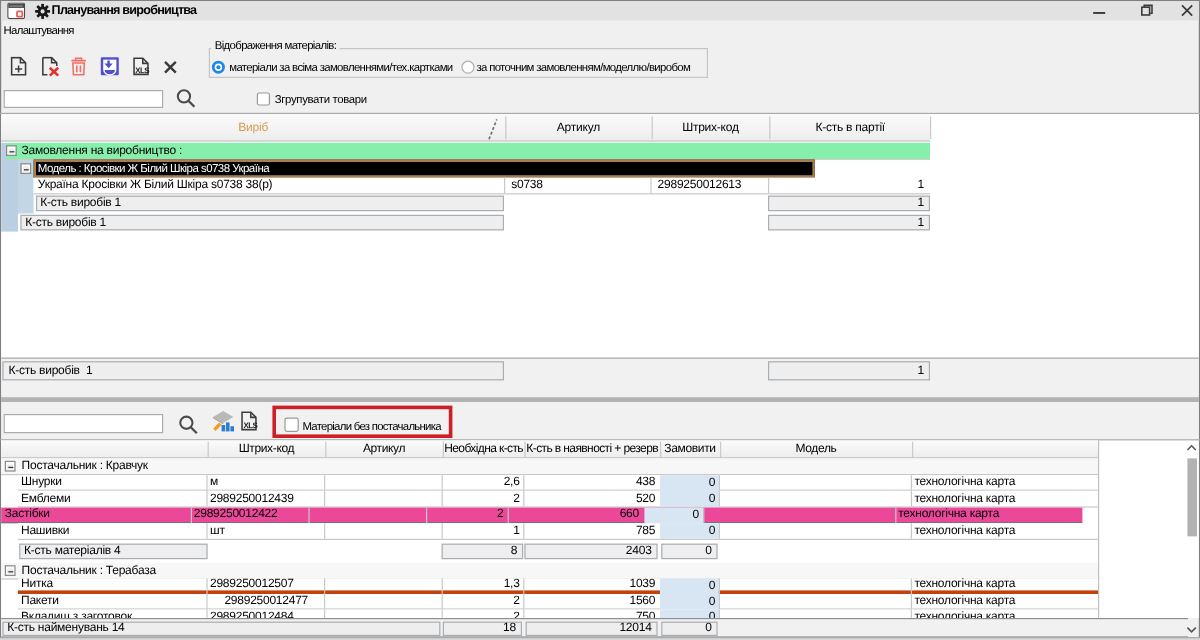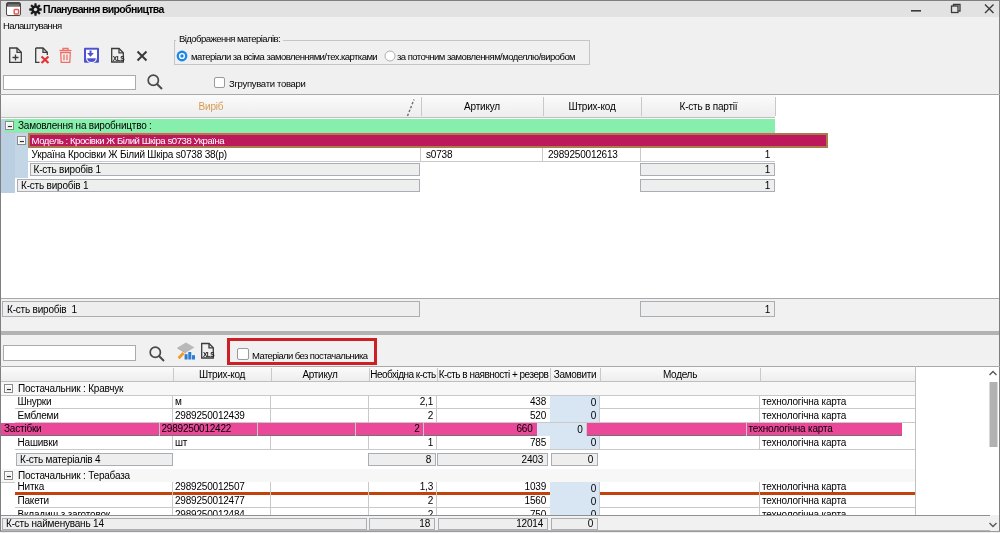--- a/index.html
+++ b/index.html
@@ -132,21 +132,21 @@
 
 <div class="abs" style="left:1px;top:119px;width:3.5px;height:74px;background:#bad0e2"></div>
 <div class="abs" style="left:4.5px;top:133px;width:10px;height:60px;background:#bad0e2"></div>
 <div class="abs" style="left:14.5px;top:133px;width:13px;height:45px;background:#c3d6e5"></div>
 
 <div class="abs" style="left:4.5px;top:119px;width:770.5px;height:14px;background:#86efac;border-bottom:1px solid #b9cfb6">
   <div class="cellL" style="left:13.5px;padding-left:0">Замовлення на виробництво :</div>
 </div>
 <div class="expbtn" style="left:4.5px;top:121px"></div>
 
-<div class="abs" style="left:27.5px;top:133px;width:800px;height:15px;background:#be185d;border:2px solid #a87c4f">
+<div class="abs" style="left:27.5px;top:133px;width:651px;height:15px;background:#000000;border:2px solid #a87c4f">
   <div class="cellL" style="left:2px;color:#fff;font-size:9.6px;letter-spacing:-0.45px">Модель : Кросівки Ж Білий Шкіра s0738 Україна</div>
 </div>
 <div class="expbtn" style="left:16.5px;top:136px"></div>
 
 <div class="abs" style="left:27.5px;top:148px;width:747.5px;height:13.5px;background:#fff;border-bottom:1px solid #c9c9c9">
   <div class="cellL" style="left:0;padding-left:4px">Україна Кросівки Ж Білий Шкіра s0738 38(р)</div>
   <div class="cellL" style="left:395.5px;padding-left:3px">s0738</div>
   <div class="cellL" style="left:517.5px;padding-left:3px">2989250012613</div>
   <div class="cellR" style="left:612.5px;width:130px;">1</div>
   <div class="vline" style="left:392.5px;top:0;height:13px"></div>
@@ -215,21 +215,21 @@
 <div class="abs" style="left:915px;top:366px;width:1px;height:149px;background:#c0c0c0"></div>
 <div id="lowerrows">
     <div class="abs" style="left:1px;top:382px;width:914px;height:13.5px;background:#f7f7f7;border-bottom:1px solid #c9c9c9">
    <div class="cellL" style="left:13px;padding-left:4px">Постачальник : Кравчук</div>
     </div>
    <div class="expbtn" style="left:4px;top:384px"></div>
     <div class="abs" style="left:14.5px;top:395.5px;width:900.5px;height:13.5px;background:#fff;border-bottom:1px solid #c9c9c9">
    <div class="cellL" style="left:0;padding-left:3px">Шнурки</div>
    <div class="cellL" style="left:157.5px;padding-left:3px">м</div>
    <div class="cellR" style="left:255.5px;width:98px;padding-right:3px"></div>
-   <div class="cellR" style="right:479px;width:60px;padding-right:3px">2,1</div>
+   <div class="cellR" style="right:479px;width:60px;padding-right:3px">2,6</div>
    <div class="cellR" style="right:366px;width:80px;padding-right:3px">438</div>
    <div class="abs cellR" style="left:535.5px;top:0;width:49px;height:13px;background:#d8e5f3;padding-right:3px">0</div>
    <div class="cellL" style="left:744.5px;padding-left:3px">технологічна карта</div>
    <div class="vline" style="left:157.5px;top:0;height:13px"></div>
       <div class="vline" style="left:255.5px;top:0;height:13px"></div>
       <div class="vline" style="left:353.5px;top:0;height:13px"></div>
       <div class="vline" style="left:421.5px;top:0;height:13px"></div>
       <div class="vline" style="left:584.5px;top:0;height:13px"></div>
       <div class="vline" style="left:744.5px;top:0;height:13px"></div>
  </div>
@@ -296,21 +296,21 @@
    <div class="cellL" style="left:744.5px;padding-left:3px">технологічна карта</div>
    <div class="vline" style="left:157.5px;top:0;height:13px"></div>
       <div class="vline" style="left:255.5px;top:0;height:13px"></div>
       <div class="vline" style="left:353.5px;top:0;height:13px"></div>
       <div class="vline" style="left:421.5px;top:0;height:13px"></div>
       <div class="vline" style="left:584.5px;top:0;height:13px"></div>
       <div class="vline" style="left:744.5px;top:0;height:13px"></div>
  </div>
     <div class="abs" style="left:14.5px;top:494.5px;width:900.5px;height:13.5px;background:#fff;border-bottom:1px solid #c9c9c9">
    <div class="cellL" style="left:0;padding-left:3px">Пакети</div>
-   <div class="cellL" style="left:157.5px;padding-left:3px">2989250012477</div>
+   <div class="cellL" style="left:157.5px;padding-left:15px">2989250012477</div>
    <div class="cellR" style="left:255.5px;width:98px;padding-right:3px"></div>
    <div class="cellR" style="right:479px;width:60px;padding-right:3px">2</div>
    <div class="cellR" style="right:366px;width:80px;padding-right:3px">1560</div>
    <div class="abs cellR" style="left:535.5px;top:0;width:49px;height:13px;background:#d8e5f3;padding-right:3px">0</div>
    <div class="cellL" style="left:744.5px;padding-left:3px">технологічна карта</div>
    <div class="vline" style="left:157.5px;top:0;height:13px"></div>
       <div class="vline" style="left:255.5px;top:0;height:13px"></div>
       <div class="vline" style="left:353.5px;top:0;height:13px"></div>
       <div class="vline" style="left:421.5px;top:0;height:13px"></div>
       <div class="vline" style="left:584.5px;top:0;height:13px"></div>

